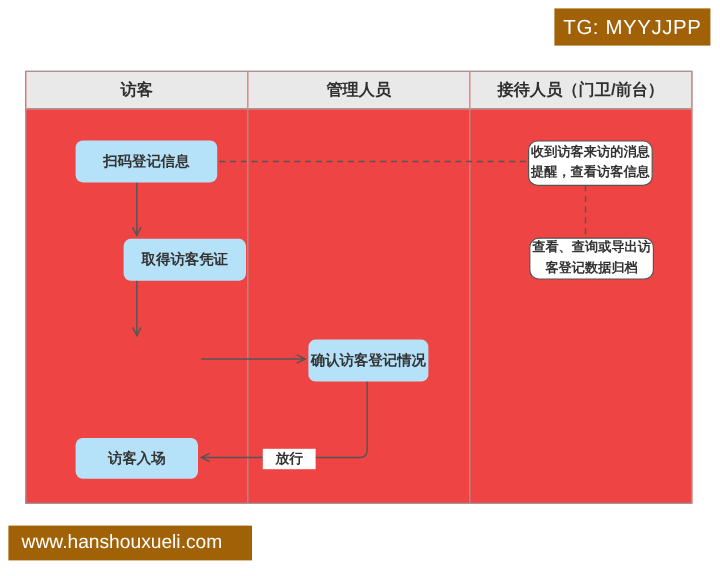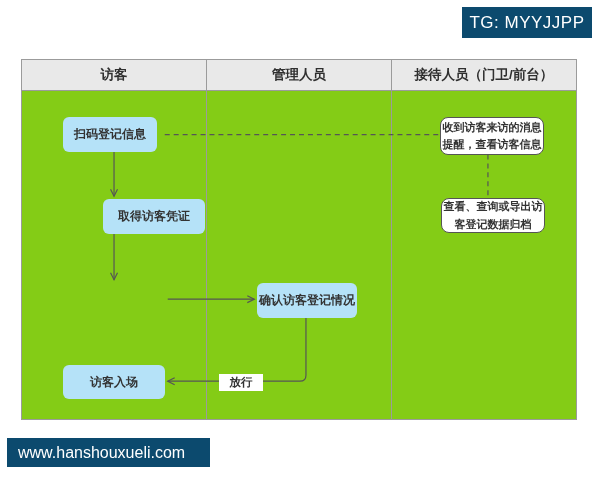--- a/index.html
+++ b/index.html
@@ -7,21 +7,21 @@
   .stage {
     position: relative;
     width: 600px;
     height: 480px;
     background: #ffffff;
     overflow: hidden;
   }
   
   .banner {
     position: absolute;
-    background: #0c4a6e;
+    background: #a16207;
     color: #ffffff;
     box-sizing: border-box;
   }
   .tg-badge {
     left: 462px; top: 7px;
     width: 130px; height: 31px;
     font-size: 17px;
     display: flex; align-items: center; justify-content: center;
     letter-spacing: 0.5px;
   }
@@ -32,21 +32,21 @@
     display: flex; align-items: center;
     padding-left: 11px;
   }
   
   .swimlane {
     position: absolute;
     left: 21px; top: 59px;
     width: 556px; height: 361px;
     border: 1px solid #9b9b9b;
     box-sizing: border-box;
-    background: #84cc16;
+    background: #ef4444;
   }
   .lanes {
     position: absolute;
     inset: 0;
     display: flex;
   }
   .lane {
     flex: 1 1 0;
     border-right: 1px solid #9b9b9b;
     box-sizing: border-box;
@@ -93,21 +93,21 @@
   }
   .edge-label {
     position: absolute;
     background: #ffffff;
     font-size: 11.5px;
     font-weight: bold;
     color: #333333;
     display: flex; align-items: center; justify-content: center;
   }
   
-  .n-scan    { left: 41px;  top: 57px;  width: 94px; height: 35px; }
+  .n-scan    { left: 41px;  top: 57px;  width: 118px; height: 35px; }
   .n-get     { left: 41px;  top: 139px; width: 102px; height: 35px; margin-left: 40px; }
   .n-show    { left: 36px;  top: 223px; width: 110px; height: 35px; }
   .n-enter   { left: 41px;  top: 305px; width: 102px; height: 34px; }
   .n-confirm { left: 235px; top: 223px; width: 100px; height: 35px; }
   .n-notify  { left: 418px; top: 57px;  width: 104px; height: 38px; }
   .n-export  { left: 419px; top: 138px; width: 104px; height: 35px; }
   .l-release { left: 197px; top: 314px; width: 44px;  height: 17px; }
 </style>
 </head>
 <body>

